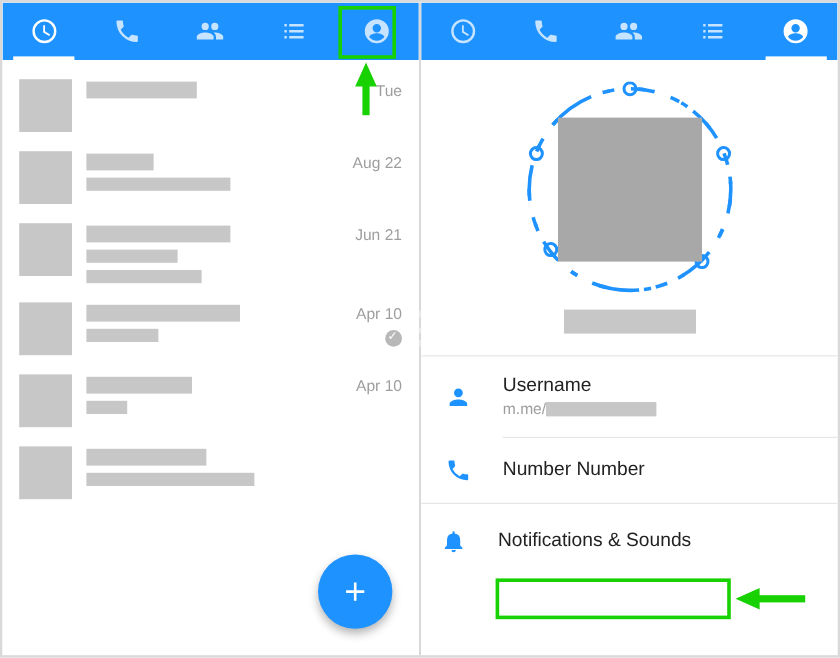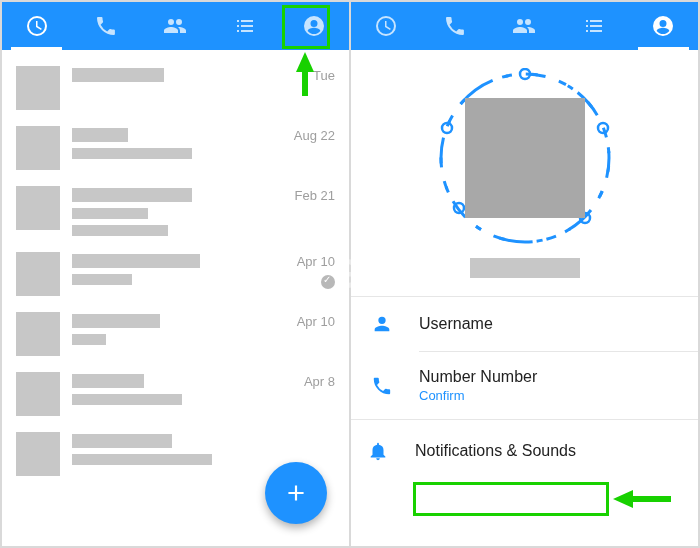--- a/index.html
+++ b/index.html
@@ -96,48 +96,40 @@
         </div>
       <div class="date">Aug 22</div>
     </div>
     <div class="chat-row">
       <div class="avatar-ph"></div>
       <div class="mid">
           <div class="name-ph" style="width:120px"></div>
           <div class="line-ph" style="width:76px"></div>
           <div class="line-ph" style="width:96px"></div>
         </div>
-      <div class="date">Feb 21</div>
+      <div class="date">Jun 21</div>
     </div>
     <div class="chat-row">
       <div class="avatar-ph"></div>
       <div class="mid">
           <div class="name-ph" style="width:128px"></div>
           <div class="line-ph" style="width:60px"></div>
         </div>
       <div style="min-width:46px">
           <div class="date">Apr 10</div>
           <span class="read-dot"></span>
         </div>
     </div>
     <div class="chat-row">
       <div class="avatar-ph"></div>
       <div class="mid">
           <div class="name-ph" style="width:88px"></div>
           <div class="line-ph" style="width:34px"></div>
         </div>
       <div class="date">Apr 10</div>
-    </div>
-    <div class="chat-row">
-      <div class="avatar-ph"></div>
-      <div class="mid">
-          <div class="name-ph" style="width:72px"></div>
-          <div class="line-ph" style="width:110px"></div>
-        </div>
-      <div class="date">Apr 8</div>
     </div>
     <div class="chat-row">
       <div class="avatar-ph"></div>
       <div class="mid">
           <div class="name-ph" style="width:100px"></div>
           <div class="line-ph" style="width:140px"></div>
         </div>
       <div class="date"></div>
     </div>
   </div>
@@ -196,32 +188,35 @@
 
   <div class="section">
     <div class="row2">
       <div class="ico">
           <svg viewBox="0 0 24 24">
             <path d="M12 12a4 4 0 1 0-4-4 4 4 0 0 0 4 4zm0 2c-2.7 0-8 1.3-8 4v2h16v-2c0-2.7-5.3-4-8-4z"></path>
           </svg>
         </div>
       <div class="txt">
         <div class="title">Username</div>
+        <div class="subgrey">
+            <span>m.me/</span>
+            <span class="redact"></span>
+          </div>
       </div>
     </div>
     <div class="hr-inset"></div>
     <div class="row2">
       <div class="ico">
           <svg viewBox="0 0 24 24">
             <path d="M6.6 10.8a15 15 0 0 0 6.6 6.6l2.2-2.2a1 1 0 0 1 1-.25 11 11 0 0 0 3.5.56 1 1 0 0 1 1 1V20a1 1 0 0 1-1 1A17 17 0 0 1 3 4a1 1 0 0 1 1-1h3.5a1 1 0 0 1 1 1 11 11 0 0 0 .56 3.5 1 1 0 0 1-.25 1z"></path>
           </svg>
         </div>
       <div class="txt">
         <div class="title">Number Number</div>
-        <div class="sub">Confirm</div>
       </div>
     </div>
     <div style="height:1px;background:#e6e6e6;"></div>
     <div class="row2" style="padding-top:20px;padding-bottom:20px;padding-left:12px;">
       <div class="ico">
           <svg viewBox="0 0 24 24">
             <path d="M12 22a2 2 0 0 0 2-2h-4a2 2 0 0 0 2 2zm6-6V11a6 6 0 0 0-5-5.9V4a1 1 0 0 0-2 0v1.1A6 6 0 0 0 6 11v5l-2 2v1h16v-1z"></path>
           </svg>
         </div>
       <div class="txt">

